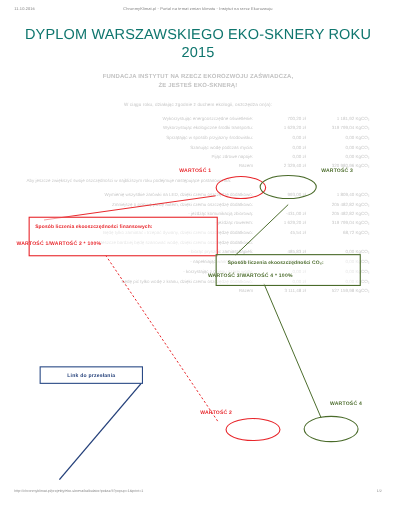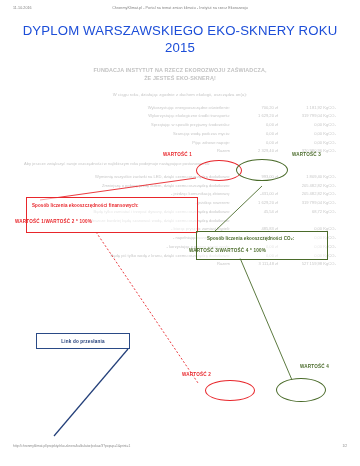--- a/index.html
+++ b/index.html
@@ -17,21 +17,21 @@
   .print-hdr .date{position:absolute;left:13px;top:0;letter-spacing:.1px;}
   .print-hdr .title{position:absolute;left:0;width:360px;text-align:center;top:0;letter-spacing:.1px;}
   .print-ftr{position:absolute;bottom:12px;left:0;width:360px;height:10px;font-size:3.3px;color:#8a8a8a;}
   .print-ftr .url{position:absolute;left:13px;top:0;}
   .print-ftr .pg{position:absolute;right:13px;top:0;}
 
   
   .doc{position:absolute;left:0;top:22px;width:360px;}
   .dip-title{
     text-align:center;font-size:13.2px;letter-spacing:.15px;
-    color:#1d4ed8;line-height:1.32;font-weight:400;
+    color:#0f766e;line-height:1.32;font-weight:400;
     padding:0 18px;
   }
   .dip-sub{
     text-align:center;font-size:5.4px;font-weight:700;color:#c2c2c2;
     line-height:1.55;margin-top:9px;letter-spacing:.15px;padding:0 40px;
   }
   .dip-lead{
     text-align:center;font-size:4.2px;color:#c6c6c6;margin-top:9px;letter-spacing:.1px;
   }
 

